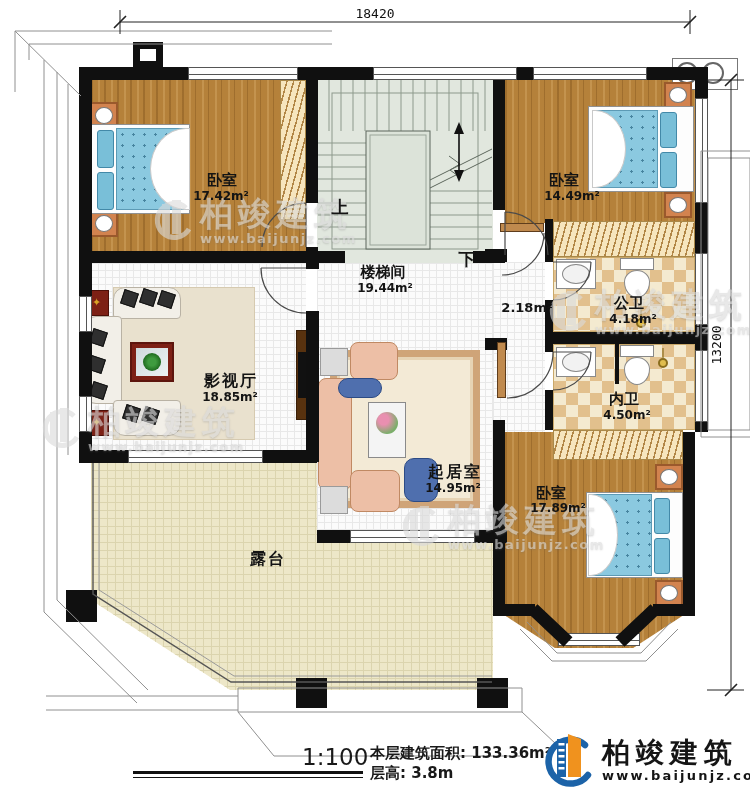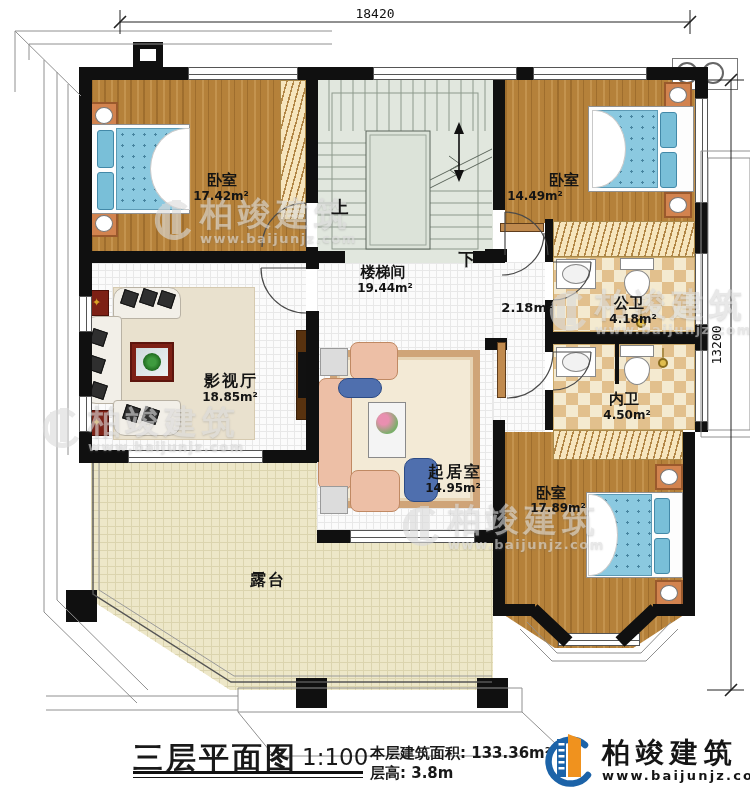--- a/index.html
+++ b/index.html
@@ -304,42 +304,41 @@
       </svg>
     <div class="col">
       <span class="wm-big">柏竣建筑</span>
       <span class="wm-small">www.baijunjz.com</span>
     </div>
   </div>
 
   <div class="label rname" style="left:222px;top:180px">卧室</div>
   <div class="label rarea" style="left:221px;top:196px">17.42m²</div>
   <div class="label rname" style="left:564px;top:180px">卧室</div>
-  <div class="label rarea" style="left:535px;top:196px">14.49m²</div>
+  <div class="label rarea" style="left:572px;top:196px">14.49m²</div>
   <div class="label rname" style="left:383px;top:272px">楼梯间</div>
   <div class="label rarea" style="left:385px;top:288px">19.44m²</div>
   <div class="label updown" style="left:340px;top:207px">上</div>
   <div class="label updown" style="left:467px;top:259px">下</div>
   <div class="label rarea" style="left:527px;top:307px;font-size:13px">2.18m²</div>
   <div class="label rname" style="left:629px;top:303px">公卫</div>
   <div class="label rarea" style="left:633px;top:319px">4.18m²</div>
   <div class="label rname" style="left:624px;top:399px">内卫</div>
   <div class="label rarea" style="left:627px;top:415px">4.50m²</div>
   <div class="label rname big" style="left:231px;top:381px">影视厅</div>
   <div class="label rarea" style="left:230px;top:397px">18.85m²</div>
   <div class="label rname big" style="left:455px;top:472px">起居室</div>
   <div class="label rarea" style="left:453px;top:488px">14.95m²</div>
   <div class="label rname" style="left:551px;top:493px">卧室</div>
   <div class="label rarea" style="left:558px;top:508px">17.89m²</div>
-  <div class="label rname big" style="left:268px;top:580px">露台</div>
+  <div class="label rname big" style="left:268px;top:559px">露台</div>
 
   <div class="dim" style="left:375px;top:13px;transform:translate(-50%,-50%)">18420</div>
   <div class="dim" style="left:716px;top:345px;transform:translate(-50%,-50%) rotate(-90deg)">13200</div>
 
-  <div class="t-main">三层平面图</div>
   <div class="t-scale">1:100</div>
   <div class="abs tblock" style="left:133px;top:771px;width:230px;height:3px;background:#111;z-index:9"></div>
   <div class="abs tblock" style="left:133px;top:777px;width:230px;height:1px;background:#111;z-index:9"></div>
   <div class="t-info" style="left:370px;top:744px">本层建筑面积: 133.36m²</div>
   <div class="t-info" style="left:370px;top:764px">层高: 3.8m</div>
 
   <div class="logo">
     <svg width="54" height="62" viewBox="0 0 54 62">
       <path d="M45,15 A22,22 0 1 0 48,45" fill="none" stroke="#1c63a8" stroke-width="6.5" stroke-linecap="round"></path>
       <rect x="17" y="9" width="9" height="38" fill="#1c63a8"></rect>

